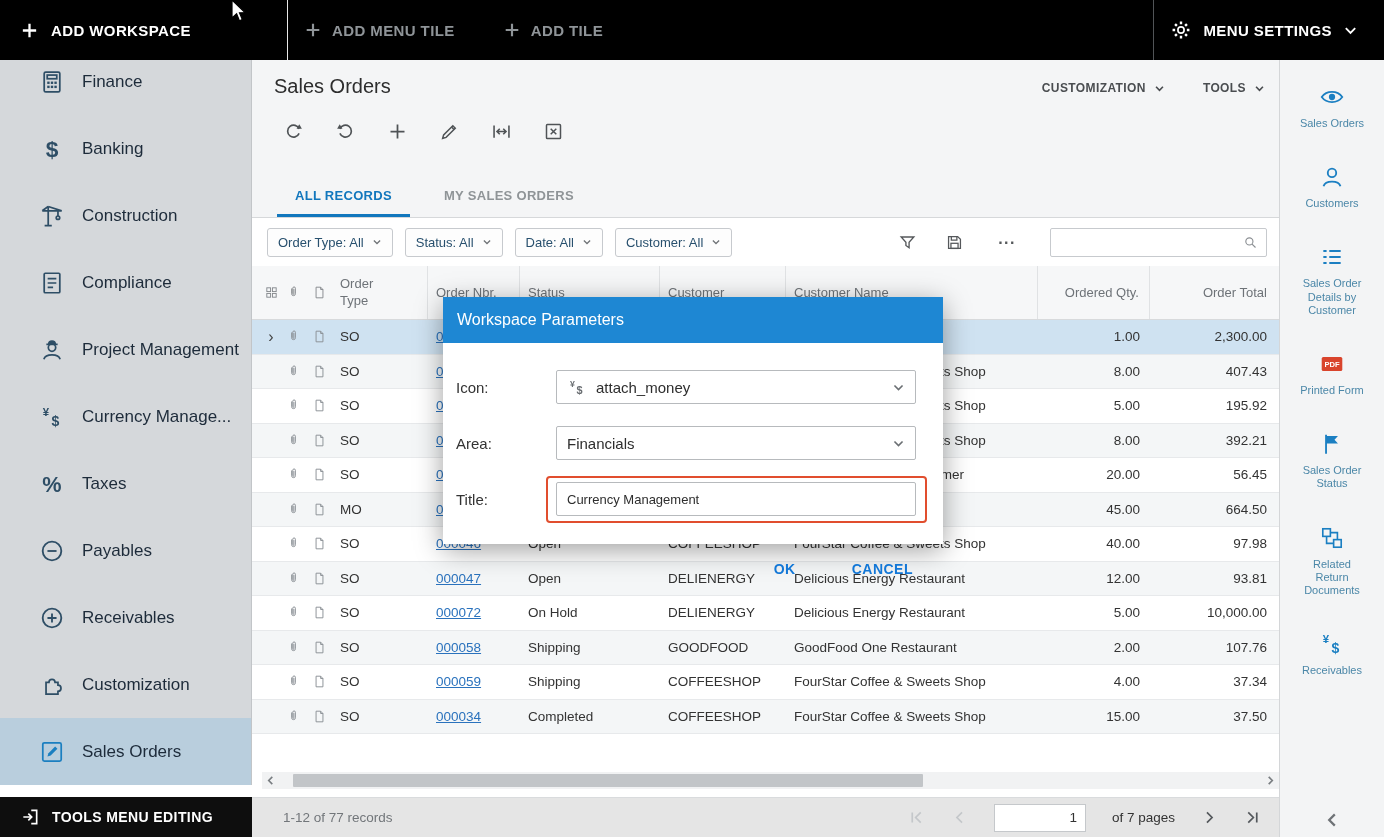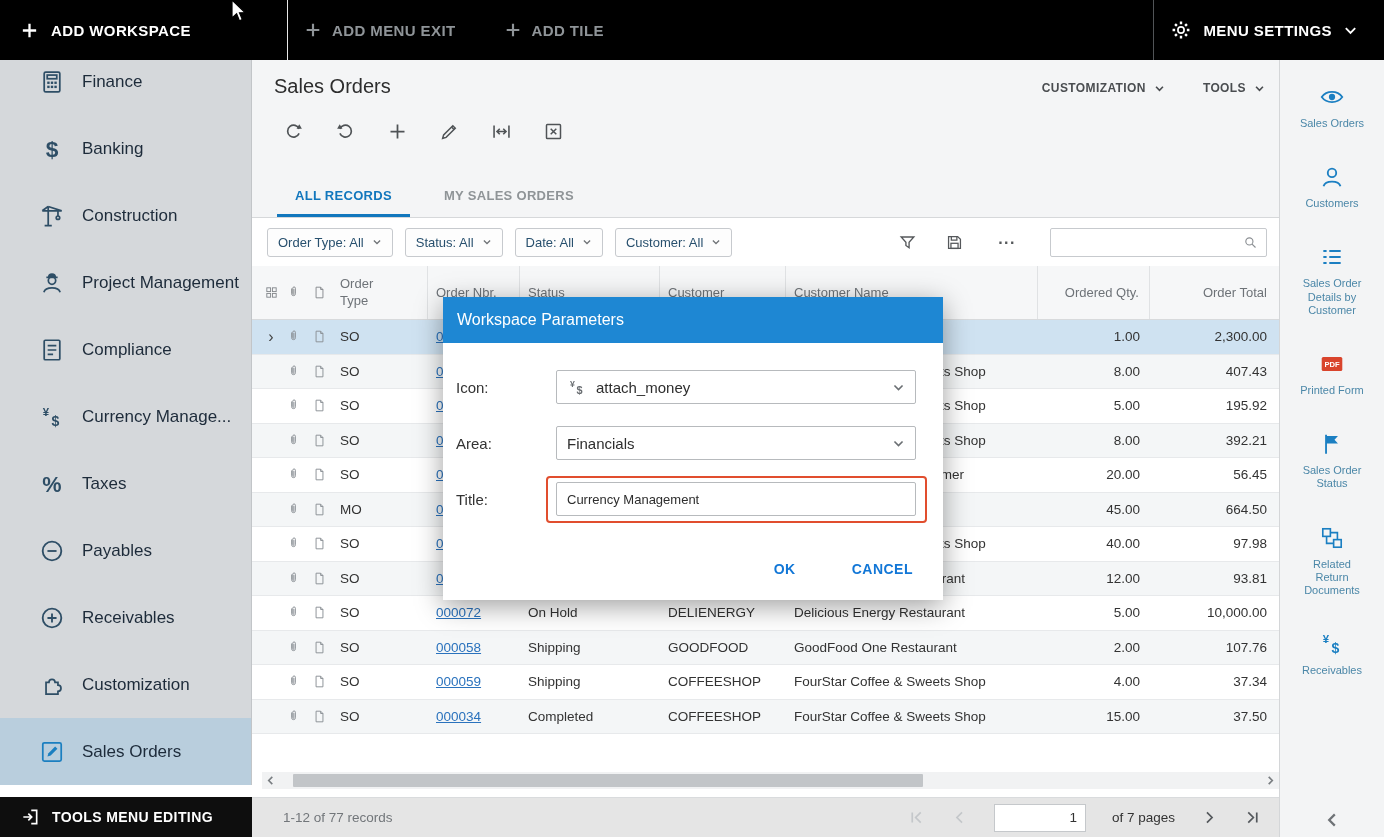--- a/index.html
+++ b/index.html
@@ -94,21 +94,21 @@
   
   .rightbar { position:absolute; right:0; top:60px; width:105px; height:777px; background:#f3f4f5; border-left:1px solid #d4d6d8; display:flex; flex-direction:column; align-items:center; padding-top:24px; gap:34px; z-index:5; }
   .rb-item { display:flex; flex-direction:column; align-items:center; gap:7px; width:96px; cursor:default; }
   .rb-item .ic { width:26px; height:26px; color:#1b7fc2; }
   .rb-label { font-size:11px; color:#4b87a8; text-align:center; line-height:1.2; max-width:72px; }
   .rb-collapse { position:absolute; bottom:10px; left:50%; transform:translateX(-50%); width:14px; height:14px; color:#6e7276; }
 
   
   .dialog { position:absolute; left:443px; top:297px; width:500px; background:#fff; box-shadow:0 6px 26px rgba(0,0,0,.38); z-index:60; }
   .dlg-head { height:46px; background:#1e87d3; color:#fff; font-size:16px; display:flex; align-items:center; padding-left:14px; }
-  .dlg-body { position:relative; height:257px; }
+  .dlg-body { position:relative; height:201px; }
   .f-row { position:absolute; left:13px; display:flex; align-items:center; }
   .f-row.r1 { top:27px; } .f-row.r2 { top:83px; } .f-row.r3 { top:139px; }
   .f-label { width:100px; font-size:15px; color:#333; }
   .dd { width:360px; height:34px; border:1px solid #b7babd; border-radius:2px; background:#fff; display:flex; align-items:center; gap:9px; padding:0 10px; font-size:15px; color:#2e2e2e; }
   .dd .chev { margin-left:auto; width:13px; height:13px; color:#6b6f73; }
   .dd .cicon { width:20px; height:20px; color:#6b6f73; }
   .txt-input { width:360px; height:34px; border:1px solid #b7babd; border-radius:2px; font-size:13px; padding:0 10px; color:#2e2e2e; font-family:inherit; outline:none; }
   .annotation { position:absolute; left:103px; top:133px; width:381px; height:47px; border:2px solid #e14e2e; border-radius:4px; pointer-events:none; }
   .dlg-buttons { position:absolute; right:30px; top:218px; display:flex; gap:56px; }
   .dlg-btn { font-size:14px; font-weight:bold; color:#1277d7; letter-spacing:.5px; cursor:pointer; }
@@ -127,21 +127,21 @@
         </span>
       <span>ADD WORKSPACE</span>
     </div>
     <div class="tb-mid">
       <div class="tb-btn">
         <span class="ic">
             <svg viewBox="0 0 20 20">
               <path d="M10,3 V17 M3,10 H17" stroke="currentColor" stroke-width="2.4" fill="none"></path>
             </svg>
           </span>
-        <span>ADD MENU EXIT</span>
+        <span>ADD MENU TILE</span>
       </div>
       <div class="tb-btn">
         <span class="ic">
             <svg viewBox="0 0 20 20">
               <path d="M10,3 V17 M3,10 H17" stroke="currentColor" stroke-width="2.4" fill="none"></path>
             </svg>
           </span>
         <span>ADD TILE</span>
       </div>
     </div>
@@ -199,36 +199,36 @@
             <svg viewBox="0 0 24 24" fill="none" stroke="currentColor" stroke-width="1.6">
               <path d="M3,7.2 H21 M8.5,3.2 L3,7.2 M8.5,3.2 L21,7.2 M8.5,3.2 V20.8 M5.2,20.8 H11.8 M17.5,7.2 V12"></path>
               <circle cx="17.5" cy="13.6" r="1.6"></circle>
             </svg>
           </span>
           <span class="side-label">Construction</span>
         </div>
         <div class="side-item">
           <span class="ic">
             <svg viewBox="0 0 24 24" fill="none" stroke="currentColor" stroke-width="1.6">
+              <rect x="4.8" y="3" width="14.4" height="18" rx="1"></rect>
+              <path d="M8,8 H16 M8,12 H16 M8,16 H13"></path>
+            </svg>
+          </span>
+          <span class="side-label">Compliance</span>
+        </div>
+        <div class="side-item">
+          <span class="ic">
+            <svg viewBox="0 0 24 24" fill="none" stroke="currentColor" stroke-width="1.6">
               <path d="M8.2,6.8 a3.8,3.8 0 0 1 7.6,0" fill="currentColor" stroke="none"></path>
               <path d="M6.8,6.8 H17.2"></path>
               <circle cx="12" cy="9.8" r="3.4"></circle>
               <path d="M4.5,20.5 C6,15.3 18,15.3 19.5,20.5"></path>
             </svg>
           </span>
           <span class="side-label">Project Management</span>
-        </div>
-        <div class="side-item">
-          <span class="ic">
-            <svg viewBox="0 0 24 24" fill="none" stroke="currentColor" stroke-width="1.6">
-              <rect x="4.8" y="3" width="14.4" height="18" rx="1"></rect>
-              <path d="M8,8 H16 M8,12 H16 M8,16 H13"></path>
-            </svg>
-          </span>
-          <span class="side-label">Compliance</span>
         </div>
         <div class="side-item">
           <span class="ic">
             <svg viewBox="0 0 24 24" fill="currentColor">
               <text x="3.5" y="11.5" font-size="10.5" font-weight="bold" font-family="Liberation Sans, sans-serif">¥</text>
               <text x="11.5" y="20.5" font-size="13" font-weight="bold" font-family="Liberation Sans, sans-serif">$</text>
             </svg>
           </span>
           <span class="side-label">Currency Manage...</span>
         </div>

